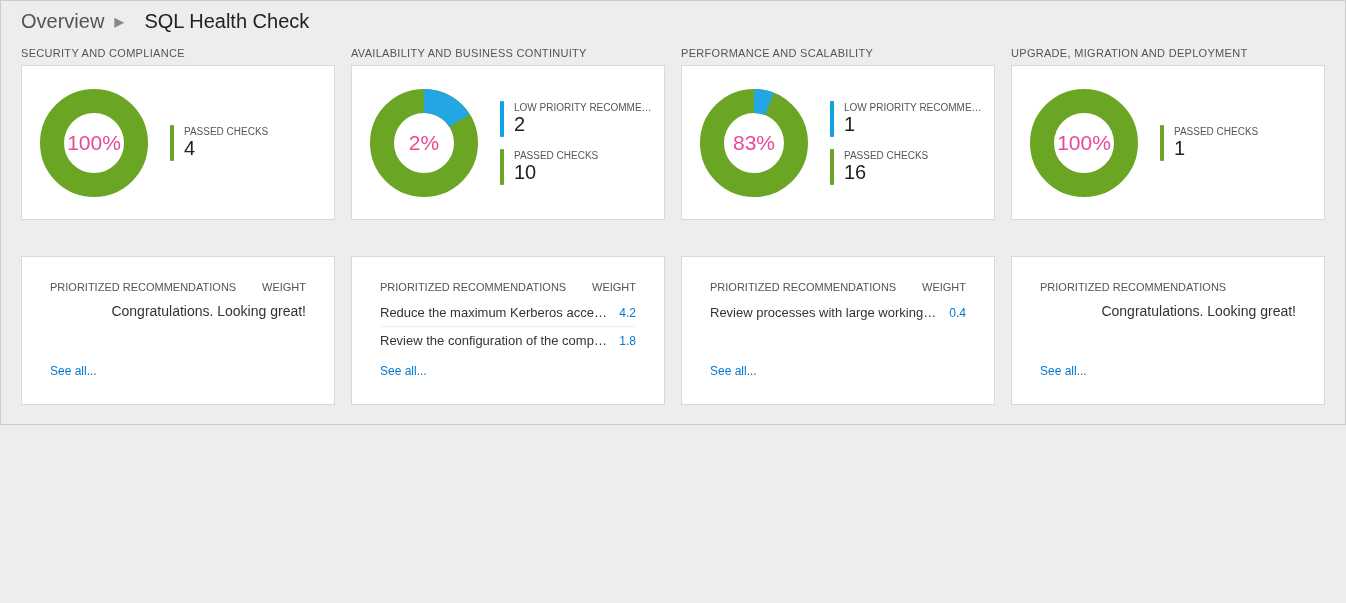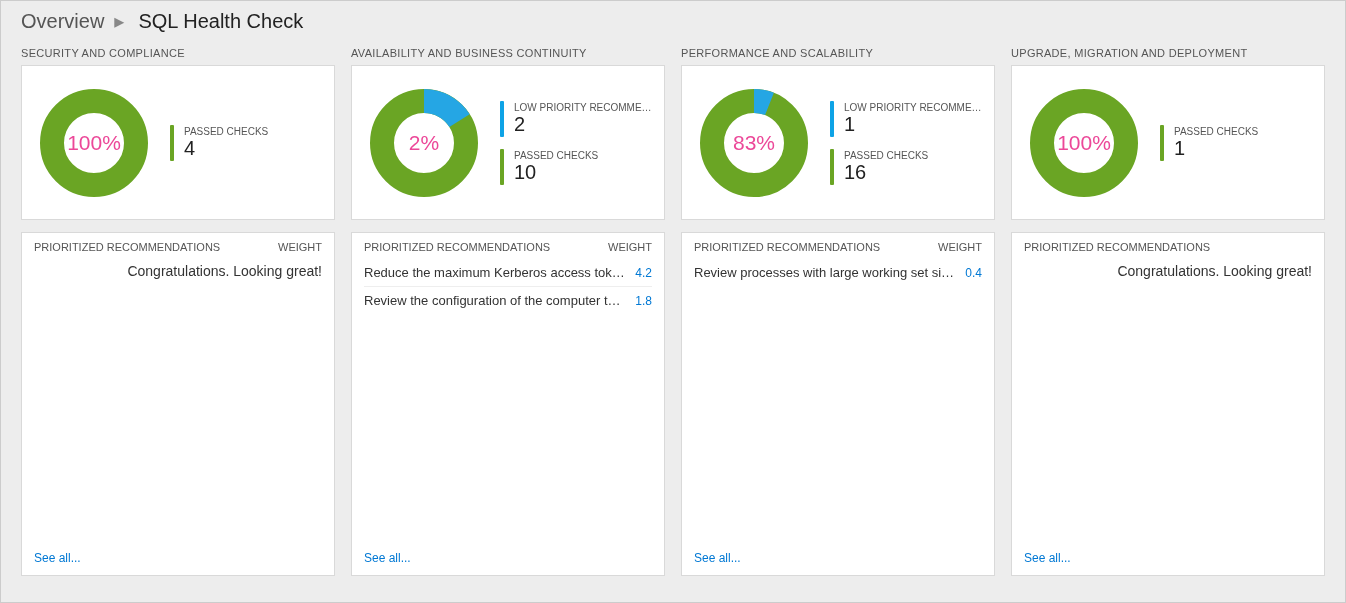--- a/index.html
+++ b/index.html
@@ -4,36 +4,36 @@
 <style>
   * { box-sizing: border-box; }
   body {
     margin: 0;
     font-family: "Segoe UI", Arial, sans-serif;
     background: #ededed;
     color: #323130;
   }
   .page {
     width: 1346px;
-    height: 603px;
+    height: 425px;
     border: 1px solid #ccc;
     background: #ededed;
     display: flex;
     flex-direction: column;
   }
   .breadcrumb {
     display: flex;
     align-items: center;
     padding: 8px 20px 6px 20px;
     font-size: 20px;
     color: #555;
   }
   .breadcrumb .current {
     color: #222;
-    margin-left: 8px;
+    margin-left: 14px;
   }
   .breadcrumb .chev {
     margin: 0 6px 0 10px;
     color: #888;
   }
   .panels {
     flex: 1;
     display: flex;
     gap: 16px;
     padding: 8px 20px 14px 20px;
@@ -108,21 +108,22 @@
     max-width: 180px;
   }
   .stat-value {
     font-size: 20px;
     color: #222;
   }
   .card.recs {
     flex: 1;
     display: flex;
     flex-direction: column;
-    padding: 0;
+    padding: 16px;
+    margin-top: 24px;
   }
   .recs-head {
     display: flex;
     justify-content: space-between;
     padding: 8px 12px 6px 12px;
     font-size: 11px;
     color: #555;
     text-transform: uppercase;
   }
   .recs-body {

